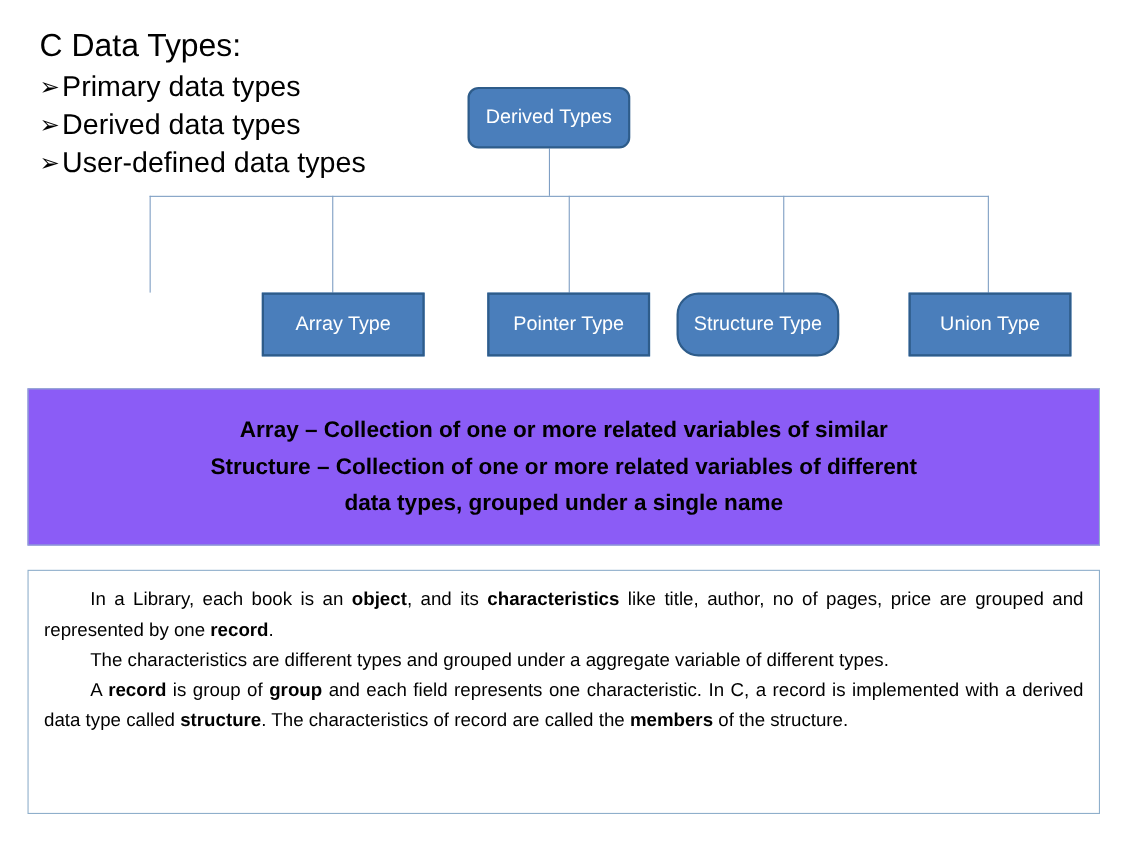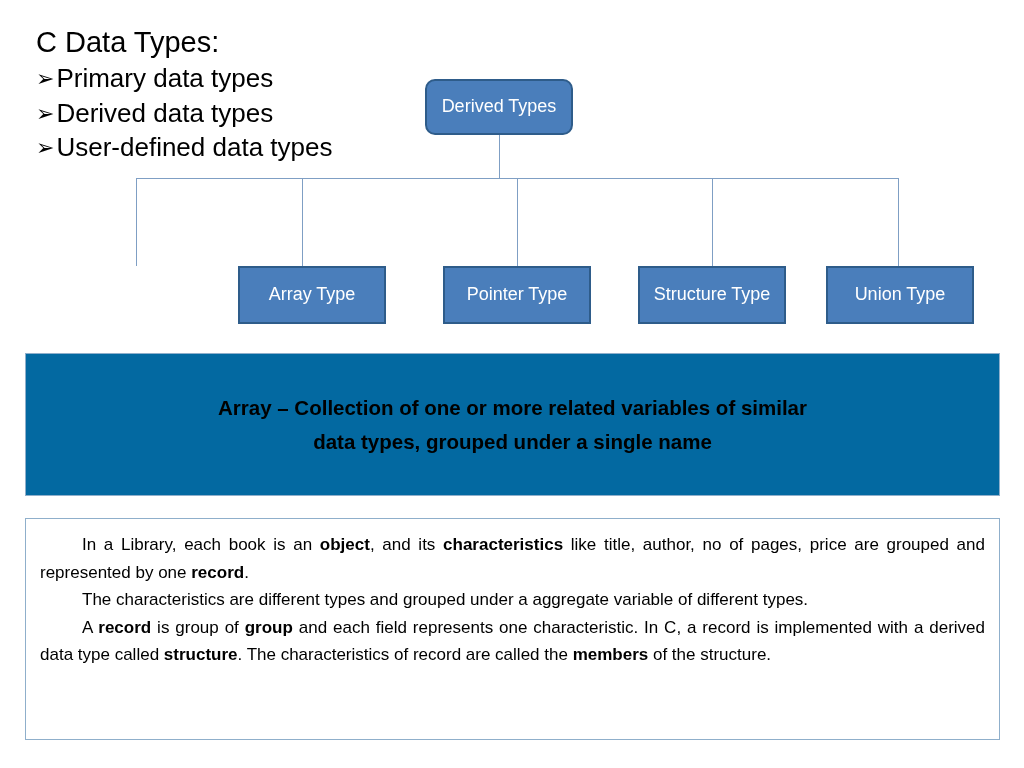--- a/index.html
+++ b/index.html
@@ -72,40 +72,40 @@
     border-radius: 10px;
   }
   .leaf-box {
     top: 266px;
     width: 148px;
     height: 58px;
   }
   #node-function { left: 59px; }
   #node-array    { left: 238px; }
   #node-pointer  { left: 443px; }
-  #node-structure{ left: 638px; }
+  #node-structure{ left: 615px; border-radius: 20px; }
   #node-union    { left: 826px; }
 
   .connector {
     position: absolute;
     background: #7f9fc4;
   }
   .v-line { width: 1px; }
   .h-line { height: 1px; }
 
   
   #definition-box {
     position: absolute;
     left: 25px;
     top: 353px;
     width: 975px;
     height: 143px;
     box-sizing: border-box;
     border: 1px solid #8fafcb;
-    background: #0369a1;
+    background: #8b5cf6;
     display: flex;
     flex-direction: column;
     align-items: center;
     justify-content: center;
   }
   .definition-line {
     font-size: 20.5px;
     font-weight: bold;
     color: #000000;
     text-align: center;
@@ -177,20 +177,21 @@
   <div class="node-box leaf-box" id="node-structure">
     <span>Structure Type</span>
   </div>
   <div class="node-box leaf-box" id="node-union">
     <span>Union Type</span>
   </div>
 </div>
 
 <div id="definition-box">
   <div class="definition-line">Array – Collection of one or more related variables of similar</div>
+  <div class="definition-line">Structure – Collection of one or more related variables of different</div>
   <div class="definition-line">data types, grouped under a single name</div>
 </div>
 
 <div id="narrative-box">
   <p class="narrative-para"><span>In a Library, each book is an </span><b>object</b><span>, and its </span><b>characteristics</b><span> like title, author, no of pages, price are grouped and represented by one </span><b>record</b><span>.</span></p>
   <p class="narrative-para"><span>The characteristics are different types and grouped under a aggregate variable of different types.</span></p>
   <p class="narrative-para"><span>A </span><b>record</b><span> is group of </span><b>group</b><span> and each field represents one characteristic.  In C, a record is implemented with a derived data type called </span><b>structure</b><span>. The characteristics of record are called the </span><b>members</b><span> of the structure.</span></p>
 </div>
 
 </body></html>

